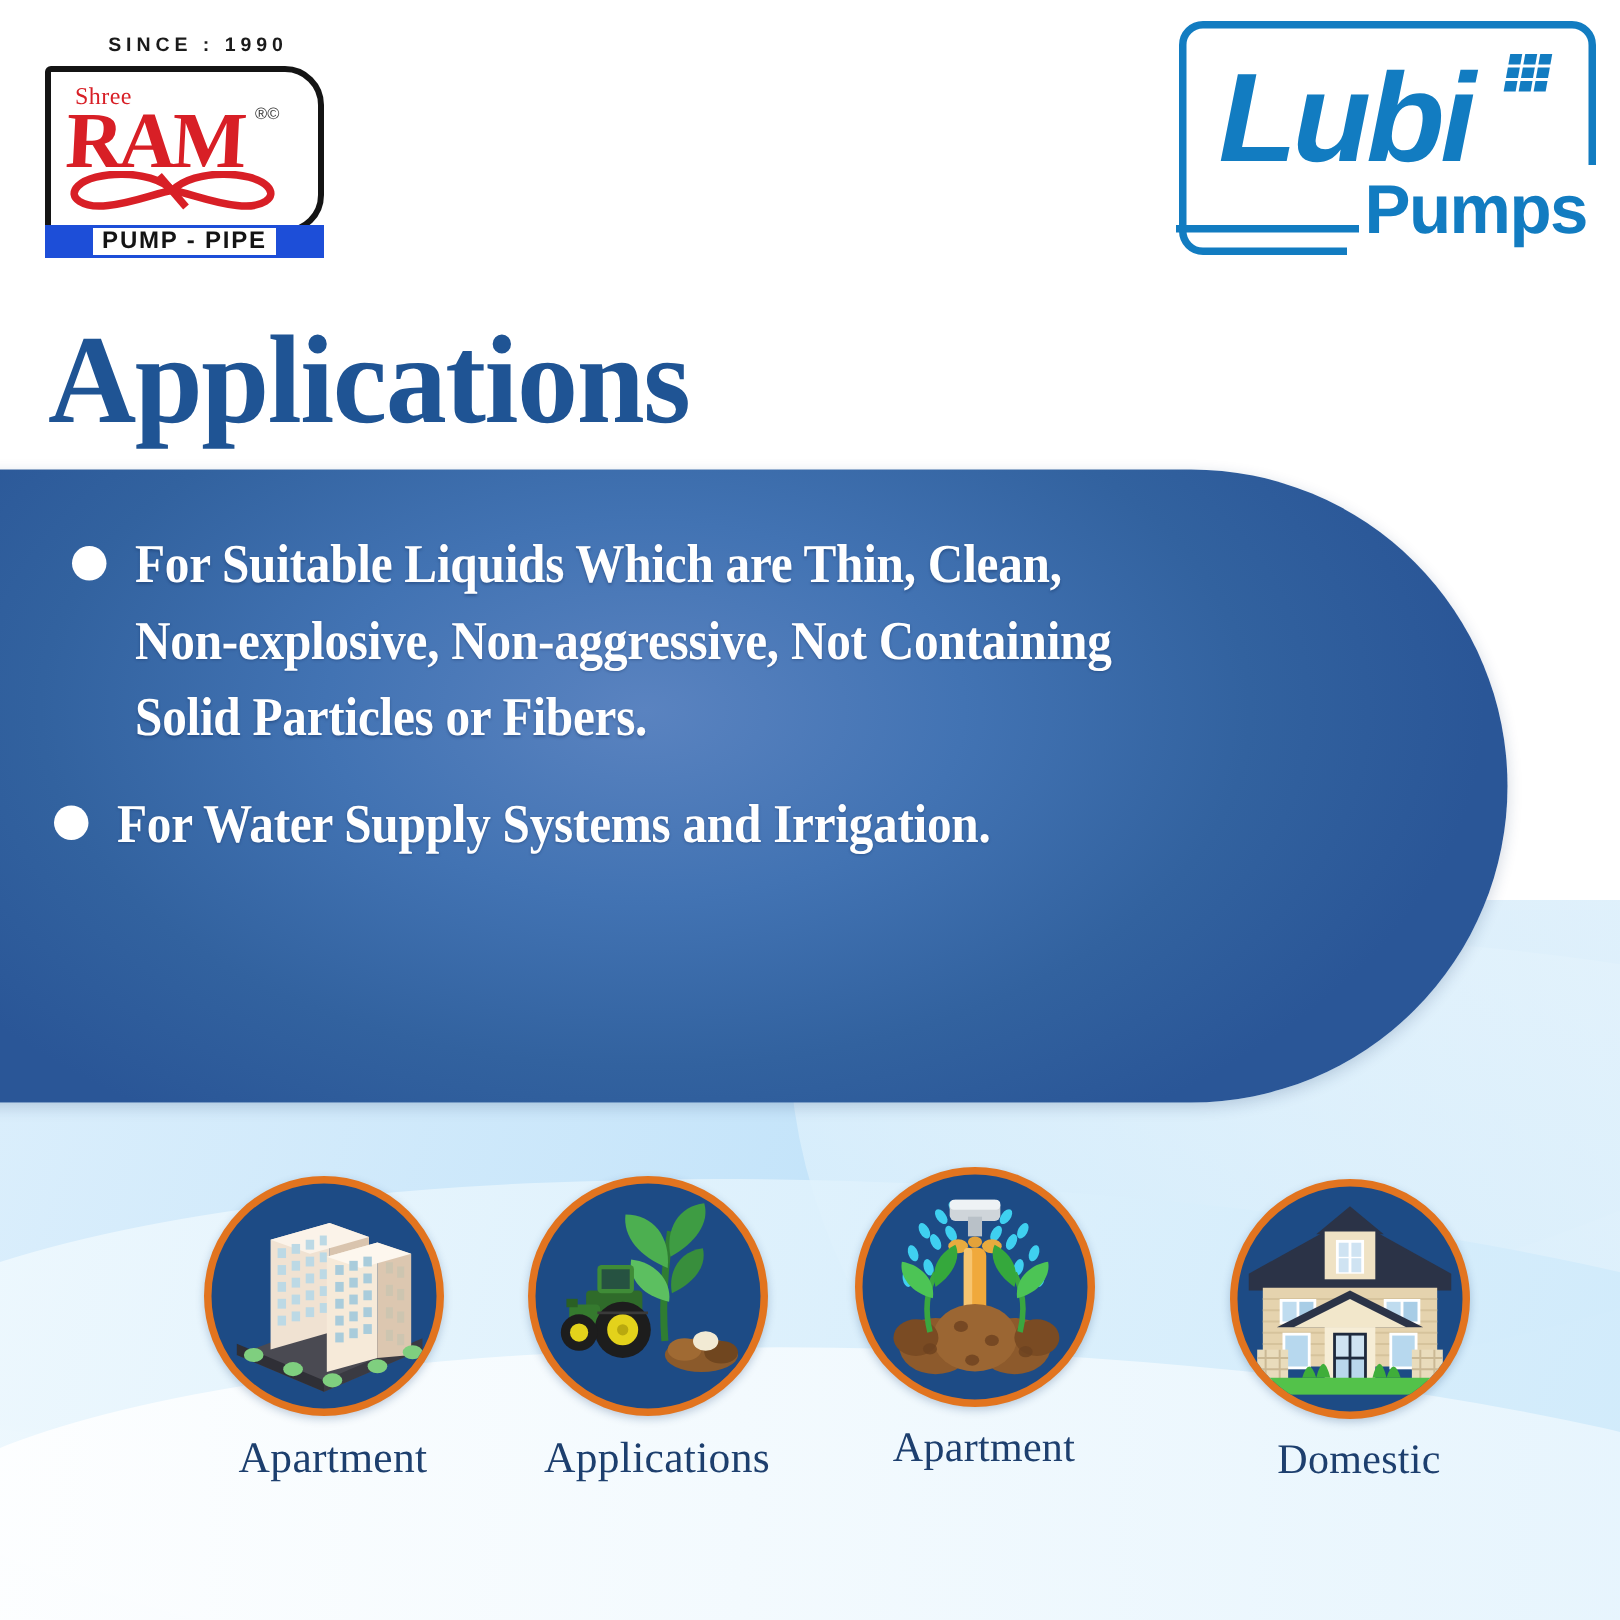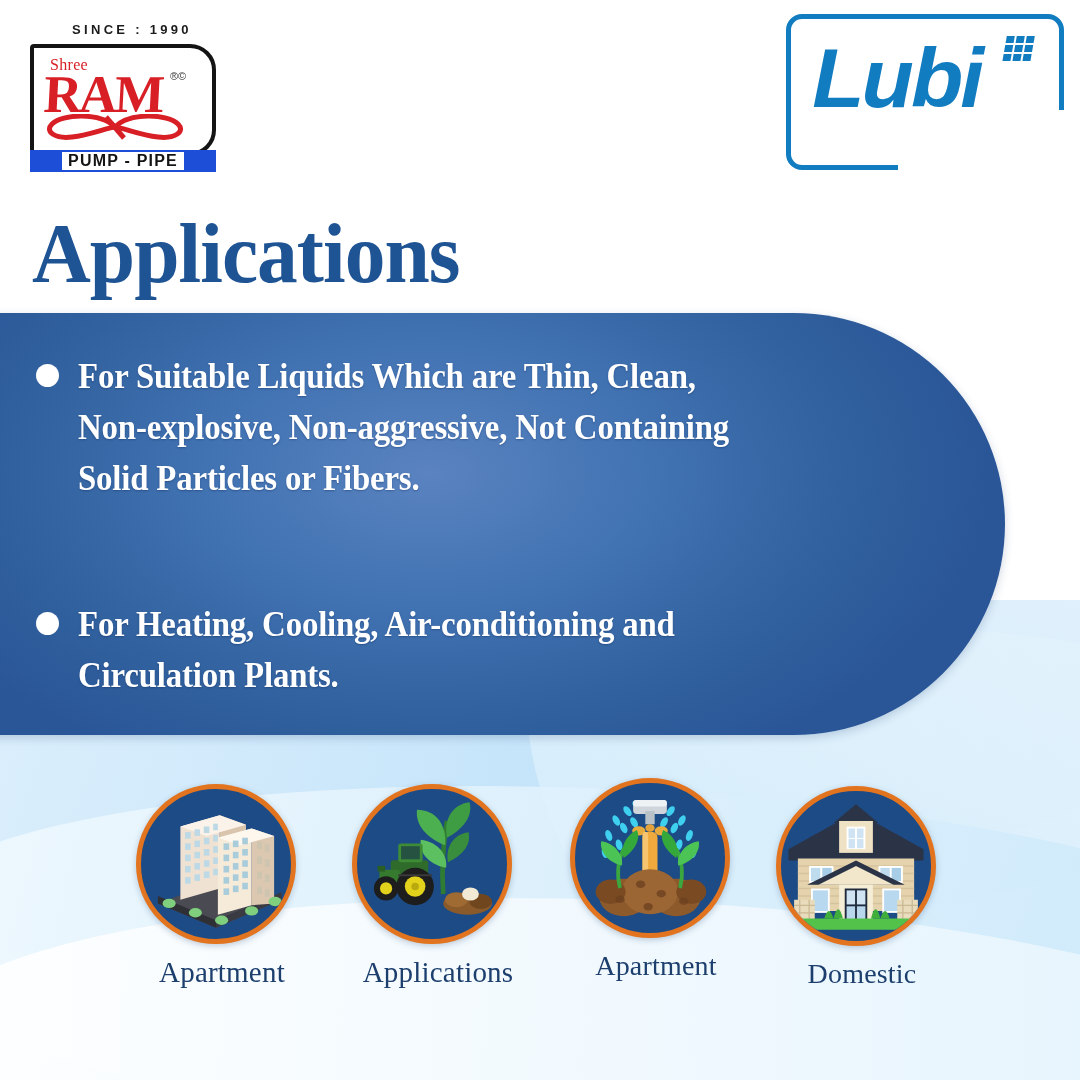--- a/index.html
+++ b/index.html
@@ -85,21 +85,21 @@
     font-family:"Liberation Serif",serif;
     font-weight:700;
     font-size:36.5px;
     line-height:51px;
     letter-spacing:-0.2px;
     transform:scaleX(.90);
     transform-origin:left top;
     text-shadow:0 1px 2px rgba(10,35,80,.35);
     white-space:pre-line;
   }
-  #b1{left:36px;top:37px;width:1010px;}
+  #b1{left:48px;top:37px;width:1010px;}
   #b2{left:36px;top:210px;width:1010px;}
   #b3{left:36px;top:285px;width:1010px;}
 
   
   .title{
     position:absolute;left:32px;top:209px;
     font-family:"Liberation Serif",serif;
     font-weight:700;
     font-size:84px;
     line-height:90px;
@@ -196,21 +196,21 @@
   }
   .circle svg{position:absolute;left:0;top:0;width:100%;height:100%;}
   .app-label{
     margin-top:12px;text-align:center;
     font-family:"Liberation Serif",serif;
     font-size:29px;color:#1d3f6e;letter-spacing:.2px;
   }
   #app0{left:136px;top:0px;}
   #app1{left:352px;top:0px;}
   #app2{left:570px;top:-6px;}
-  #app3{left:776px;top:2px;}
+  #app3{left:820px;top:2px;}
   #app2 .app-label{font-size:28px;}
   #app3 .app-label{font-size:28px;}
 </style>
 </head>
 <body>
 
 <div id="poster">
 
   <div class="bottom-bg">
     <div class="w wv1"></div>
@@ -245,40 +245,43 @@
       <i style="left:0px;top:0px"></i>
         <i style="left:10px;top:0px"></i>
         <i style="left:20px;top:0px"></i>
       <i style="left:0px;top:9px"></i>
         <i style="left:10px;top:9px"></i>
         <i style="left:20px;top:9px"></i>
       <i style="left:0px;top:18px"></i>
         <i style="left:10px;top:18px"></i>
         <i style="left:20px;top:18px"></i>
     </div>
+    <div class="lubi-pumps-wrap">
+      <div class="lubi-line"></div>
+      <div class="lubi-pumps">Pumps</div>
+    </div>
   </div>
 
   <div class="title">Applications</div>
 
   <div class="blue-panel">
     <div class="panel-pad">
 
       <div class="bullet-row" id="b1">
         <span class="dot"></span>
         <span class="btxt">For Suitable Liquids Which are Thin, Clean,
 Non-explosive, Non-aggressive, Not Containing
 Solid Particles or Fibers.</span>
       </div>
 
-
-      <div class="bullet-row" id="b3">
+      <div class="bullet-row" id="b2">
         <span class="dot"></span>
-        <span class="btxt">For Heating, Cooling, Air-conditioning and
-Circulation Plants.</span>
+        <span class="btxt">For Water Supply Systems and Irrigation.</span>
       </div>
+
 
     </div>
   </div>
 
   <div class="apps">
 
     <div class="app-item" id="app0">
       <div class="circle">
         <svg viewBox="0 0 160 160">
           <polygon points="18,122 80,148 150,118 88,96" fill="#4a4a52"></polygon>

